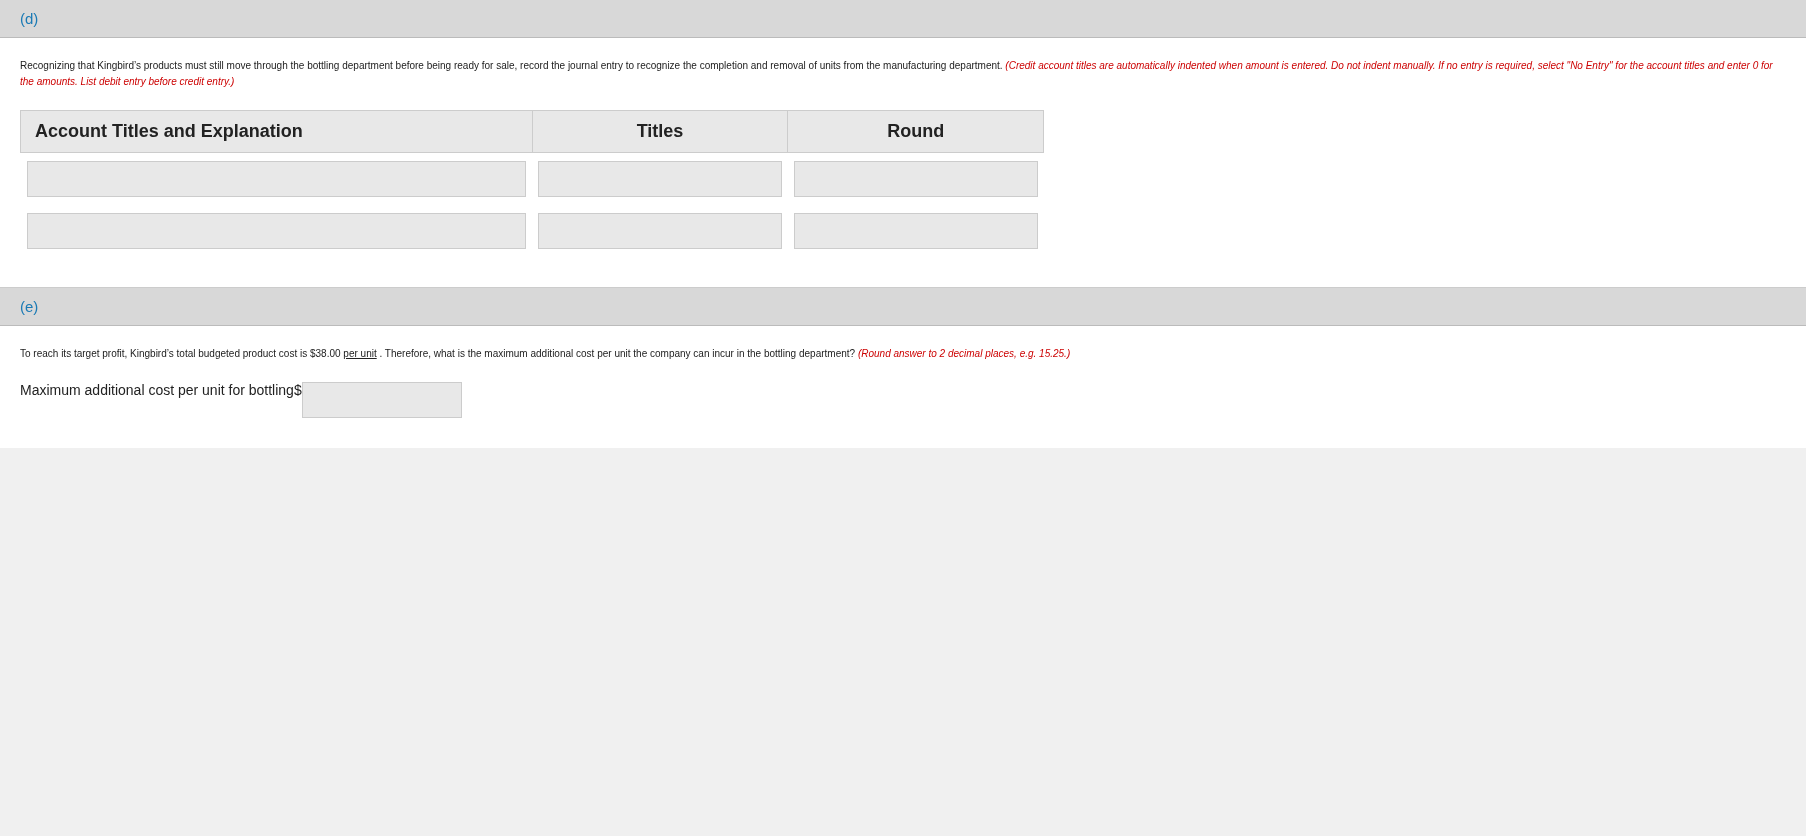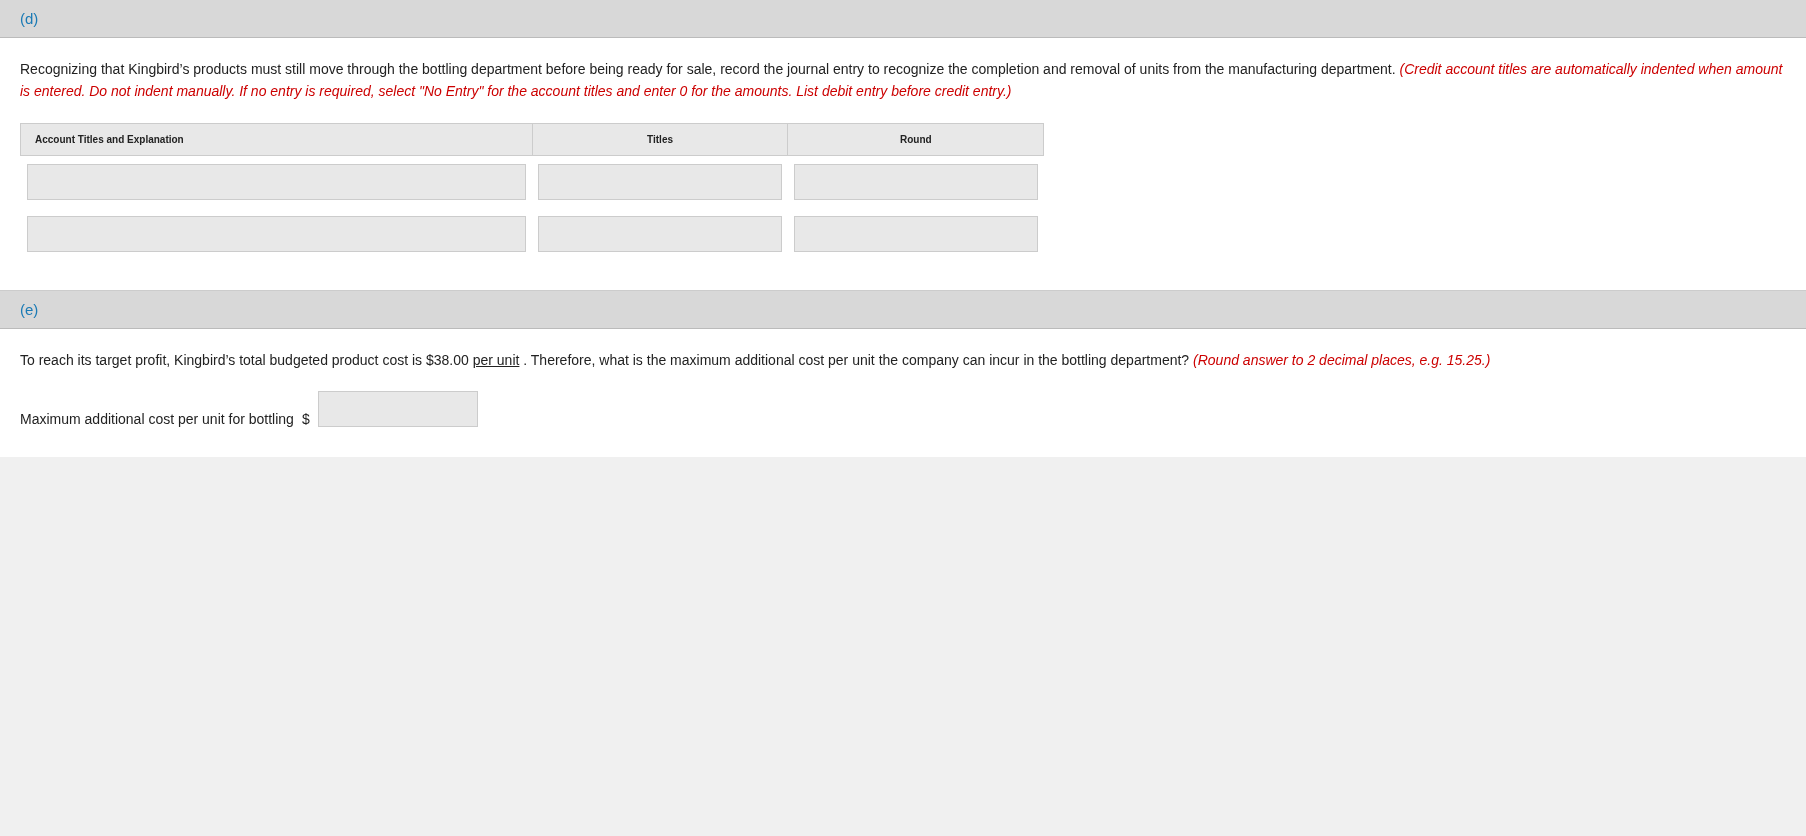--- a/index.html
+++ b/index.html
@@ -26,21 +26,21 @@
       font-size: 15px;
       font-weight: normal;
     }
 
     .section-content {
       background-color: #ffffff;
       padding: 20px 20px 30px 20px;
     }
 
     .instruction-text {
-      font-size: 14px;
+      font-size: 10px;
       line-height: 1.6;
       color: #222;
       margin-bottom: 20px;
     }
 
     .instruction-italic {
       color: #cc0000;
       font-style: italic;
     }
 
@@ -49,21 +49,21 @@
       border-collapse: collapse;
       margin-top: 10px;
     }
 
     .journal-table thead tr th {
       background-color: #e8e8e8;
       border: 1px solid #ccc;
       padding: 10px 14px;
       text-align: left;
       font-weight: bold;
-      font-size: 10px;
+      font-size: 18px;
     }
 
     .journal-table thead tr th.debit-col,
     .journal-table thead tr th.credit-col {
       text-align: center;
       width: 160px;
     }
 
     .journal-table tbody tr td {
       border: none;
@@ -92,30 +92,29 @@
 
     .section-d {
       margin-bottom: 0;
     }
 
     .section-e {
       margin-top: 0;
     }
 
     .question-text {
-      font-size: 14px;
+      font-size: 10px;
       line-height: 1.6;
       color: #222;
       margin-bottom: 20px;
     }
 
     .answer-row {
       display: flex;
-      align-items: flex-end;
-      gap: 8px;
+      align-items: flex-start;
       margin-top: 10px;
     }
 
     .answer-label {
       font-size: 14px;
       color: #222;
     }
 
     .dollar-sign {
       font-size: 14px;

